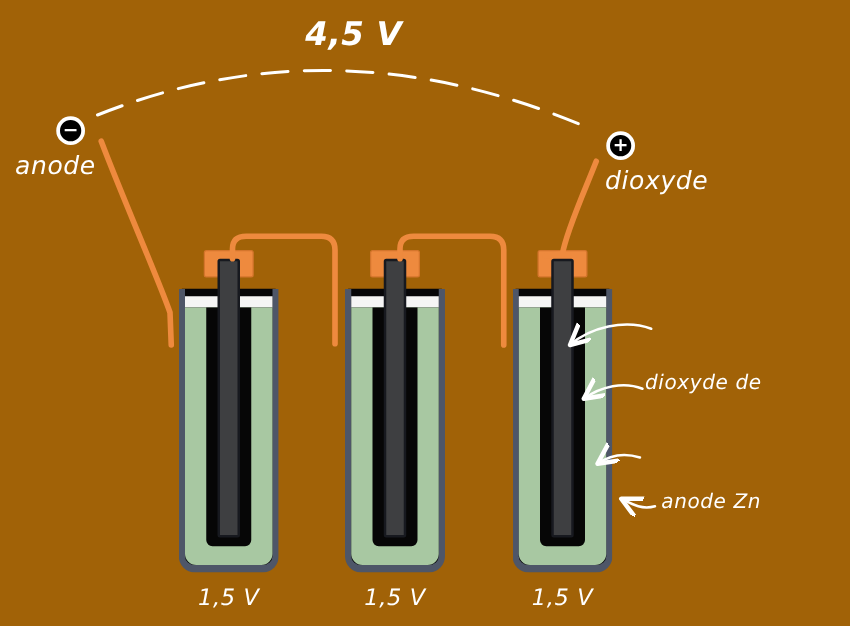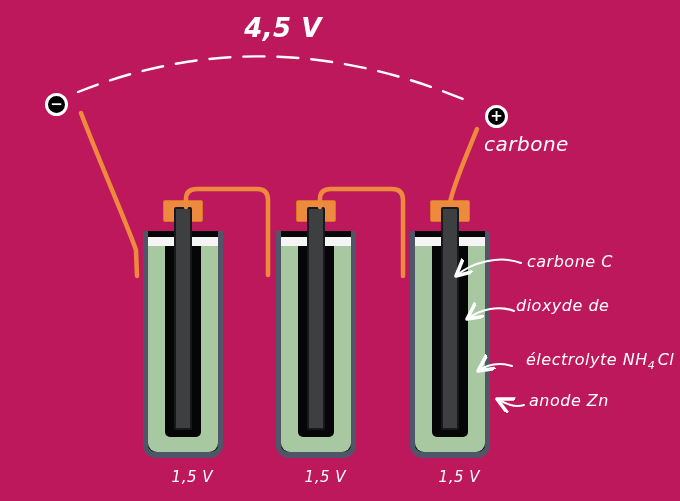--- a/index.html
+++ b/index.html
@@ -1,20 +1,20 @@
 <!DOCTYPE html>
 <html><head>
 <meta charset="utf-8">
 <style>
   html, body { margin: 0; padding: 0; background: #000; }
   .stage {
     position: relative;
     width: 680px;
     height: 501px;
-    background: #be185d;
+    background: #a16207;
     overflow: hidden;
     font-family: "DejaVu Sans", sans-serif;
     color: #fff;
   }
   .hand { font-style: italic; letter-spacing: 0.5px; }
 
   
   .title {
     position: absolute; left: 228px; top: 13px; width: 110px;
     text-align: center; font-size: 26px; font-weight: 600;
@@ -74,22 +74,22 @@
   }
   .electrolyte-fill {
     left: 5px; top: 46px; width: 70px; height: 206px;
     background: #a8c8a2; border-radius: 0 0 9px 9px; z-index: 2;
   }
   .mno2-layer {
     left: 22px; top: 46px; width: 36px; height: 191px;
     background: #060606; border-radius: 0 0 5px 5px; z-index: 3;
   }
   .cell-voltage {
-    left: 10px; top: 268px; width: 60px; text-align: right;
-    font-size: 15px; font-style: italic; color: #fff; z-index: 2;
+    left: 10px; top: 268px; width: 60px; text-align: center;
+    font-size: 18px; font-style: italic; color: #fff; z-index: 2;
   }
 
   .overlay {
     position: absolute; left: 0; top: 0; width: 680px; height: 501px;
     z-index: 10; pointer-events: none;
   }
 </style>
 </head>
 <body>
 
@@ -97,21 +97,22 @@
 
   <div class="title hand">4,5 V</div>
 
   <div class="terminal terminal-minus">
     <span>−</span>
   </div>
   <div class="terminal terminal-plus">
     <span>+</span>
   </div>
 
-  <div class="terminal-label label-cathode hand">carbone</div>
+  <div class="terminal-label label-anode hand">anode</div>
+  <div class="terminal-label label-cathode hand">dioxyde</div>
 
   <div class="battery b1">
     <div class="casing"></div>
     <div class="seal-band"></div>
     <div class="electrolyte-fill"></div>
     <div class="mno2-layer"></div>
     <div class="cap"></div>
     <div class="rod"></div>
     <div class="cell-voltage hand">1,5 V</div>
   </div>
@@ -129,25 +130,23 @@
   <div class="battery b3">
     <div class="casing"></div>
     <div class="seal-band"></div>
     <div class="electrolyte-fill"></div>
     <div class="mno2-layer"></div>
     <div class="cap"></div>
     <div class="rod"></div>
     <div class="cell-voltage hand">1,5 V</div>
   </div>
 
-  <div class="part-label lbl-carbon hand">carbone C</div>
 
   <div class="part-label lbl-mno2-l1 hand">dioxyde de</div>
 
-  <div class="part-label lbl-electrolyte hand"><span>électrolyte NH</span><span class="sub">4</span><span class="tail">Cl</span></div>
 
   <div class="part-label lbl-zinc hand">anode Zn</div>
 
   <svg class="overlay" viewBox="0 0 680 501" xmlns="http://www.w3.org/2000/svg">
     <defs>
       <marker id="arrw" markerWidth="12" markerHeight="12" refX="8" refY="4" orient="auto">
         <path d="M0,0 L8,4 L0,8" fill="none" stroke="#ffffff" stroke-width="1.8" stroke-linecap="round" stroke-linejoin="round"></path>
       </marker>
     </defs>
 

